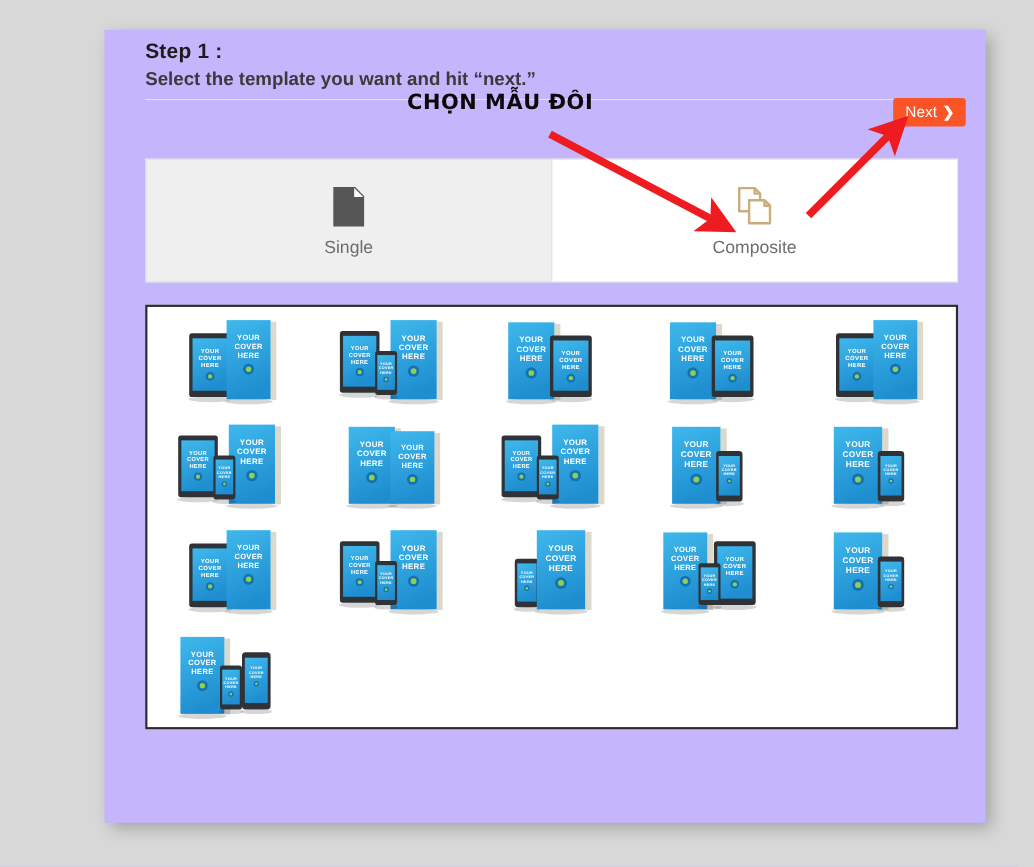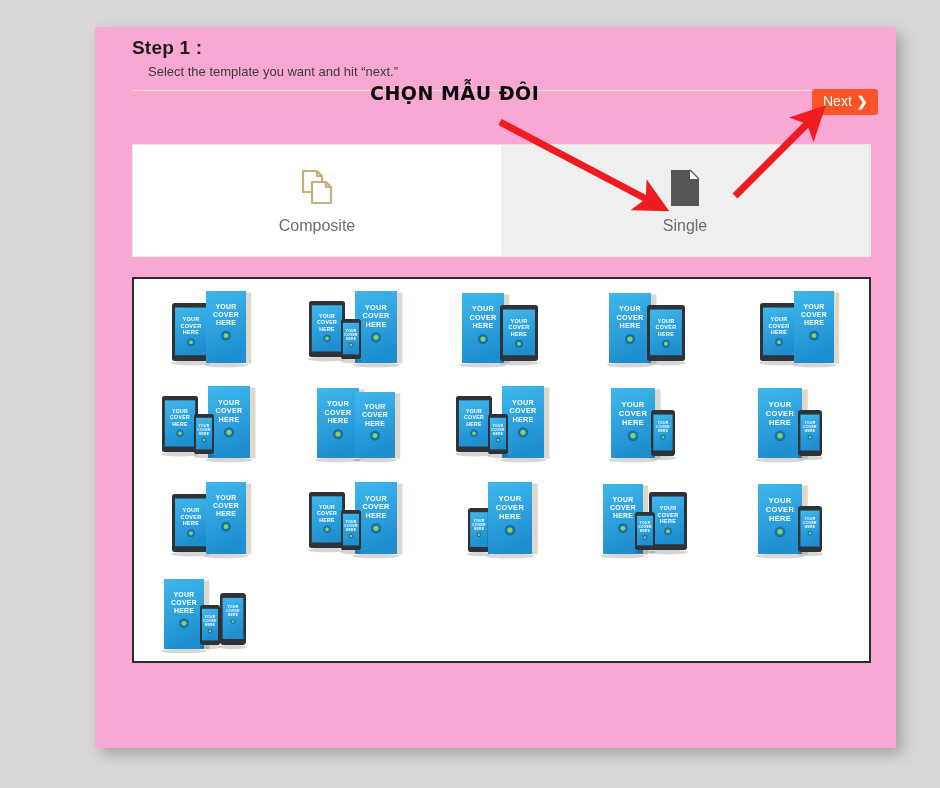--- a/index.html
+++ b/index.html
@@ -15,45 +15,46 @@
     position: relative;
   }
 
   
   #page-card {
     position: absolute;
     left: 95px;
     top: 27px;
     width: 801px;
     height: 721px;
-    background: #f9a8d4;
+    background: #c4b5fd;
     box-shadow: 6px 6px 14px rgba(0,0,0,0.25);
     overflow: hidden;
   }
 
   
   #step-header {
     position: absolute;
     left: 37px;
     top: 8px;
     width: 740px;
   }
   #step-title {
     font-size: 19px;
     font-weight: bold;
     color: #1c1c1c;
     letter-spacing: 0.2px;
     margin: 0;
     line-height: 26px;
   }
   #step-subtitle {
-    font-size: 13px;
+    font-size: 17px;
     color: #3a3a3a;
-    margin: 2px 0 0 16px;
+    margin: 2px 0 0 0;
     line-height: 17px;
+    font-weight: bold;
   }
   #header-divider {
     position: absolute;
     left: 37px;
     top: 63px;
     width: 740px;
     height: 1px;
     background: #e2e2e2;
   }
 
@@ -170,41 +171,41 @@
   </div>
   <div id="header-divider"></div>
 
   <button id="next-button">
     <span>Next</span>
     <span class="chev">❯</span>
   </button>
 
   <div id="tabs">
 
+    <div class="tab selected">
+      <span class="tab-icon">
+        <svg width="30" height="38" viewBox="0 0 30 38">
+          <path d="M1 1 H20 L29 10 V37 H1 Z" fill="#565656"></path>
+          <path d="M20 1 L29 10 H20 Z" fill="#ffffff"></path>
+          <path d="M20 1 L29 10" stroke="#565656" stroke-width="1.2" fill="none"></path>
+        </svg>
+      </span>
+      <span class="tab-label">Single</span>
+    </div>
+
     <div class="tab">
       <span class="tab-icon">
         <svg width="34" height="38" viewBox="0 0 34 38">
           <path d="M3 2 H17 L22 7 V23 H3 Z" fill="#ffffff" stroke="#c9ae7c" stroke-width="2.2" stroke-linejoin="round"></path>
           <path d="M17 2 L17 7 L22 7" fill="none" stroke="#c9ae7c" stroke-width="2.2" stroke-linejoin="round"></path>
           <path d="M12 13 H26 L31 18 V34 H12 Z" fill="#ffffff" stroke="#c9ae7c" stroke-width="2.2" stroke-linejoin="round"></path>
           <path d="M26 13 L26 18 L31 18" fill="none" stroke="#c9ae7c" stroke-width="2.2" stroke-linejoin="round"></path>
         </svg>
       </span>
       <span class="tab-label">Composite</span>
-    </div>
-
-    <div class="tab selected">
-      <span class="tab-icon">
-        <svg width="30" height="38" viewBox="0 0 30 38">
-          <path d="M1 1 H20 L29 10 V37 H1 Z" fill="#565656"></path>
-          <path d="M20 1 L29 10 H20 Z" fill="#ffffff"></path>
-          <path d="M20 1 L29 10" stroke="#565656" stroke-width="1.2" fill="none"></path>
-        </svg>
-      </span>
-      <span class="tab-label">Single</span>
     </div>
 
   </div>
 
   <div id="template-grid">
       <div class="thumb-cell">
         <svg width="120" height="92" viewBox="0 0 120 92">
        <defs>
          <linearGradient id="bg1" x1="0" y1="0" x2="0.25" y2="1">
            <stop offset="0%" stop-color="#3fb8ec"></stop>

